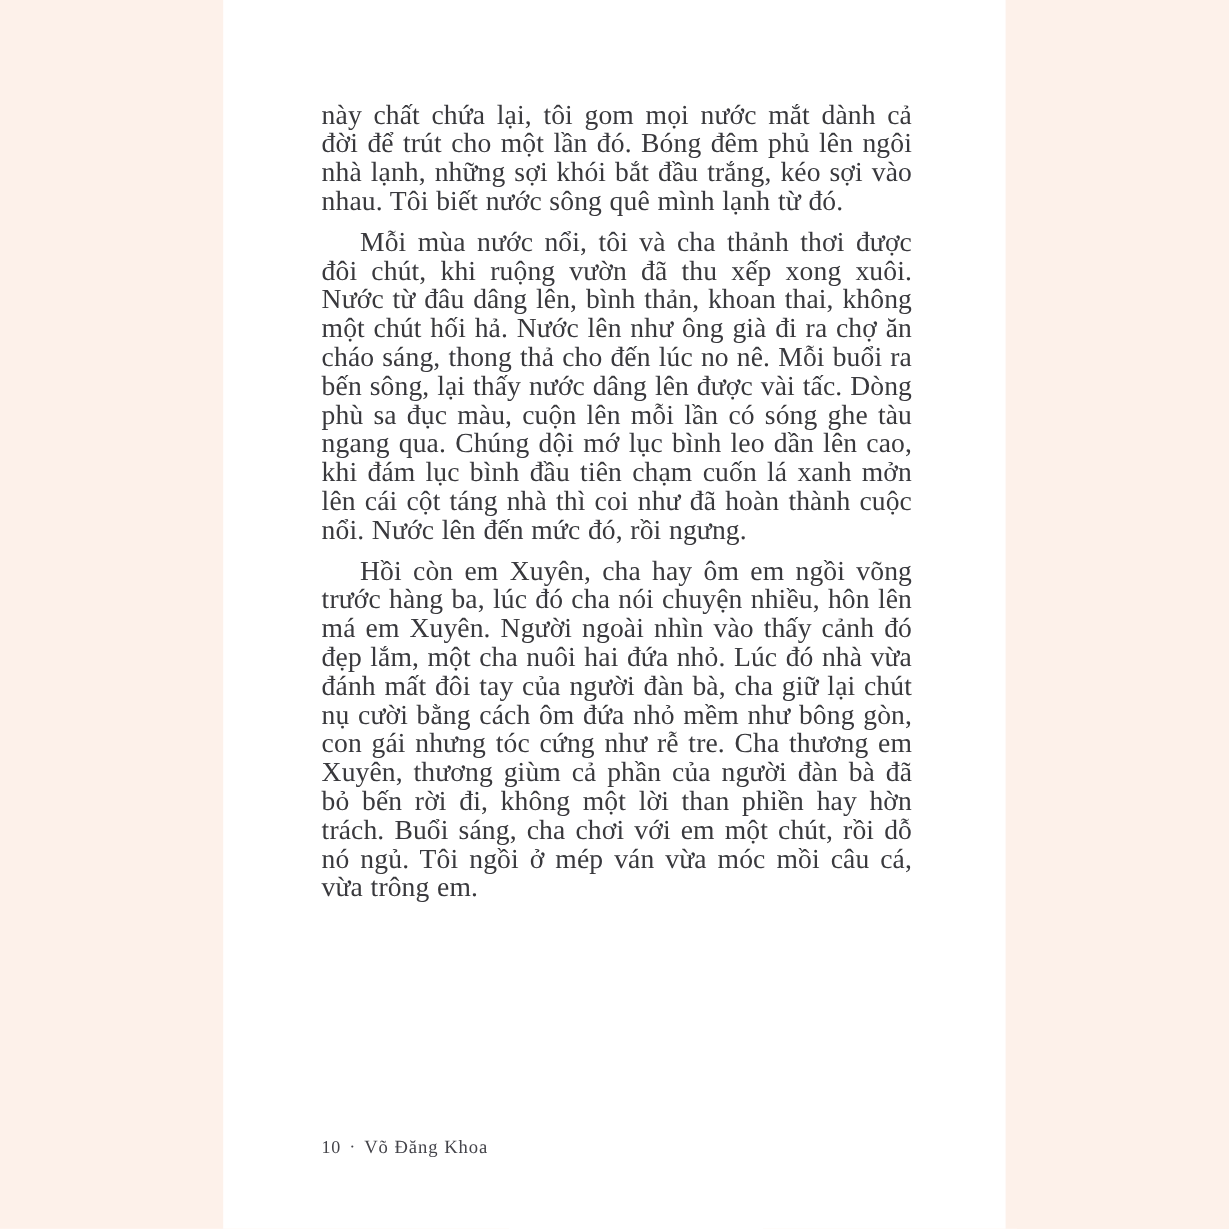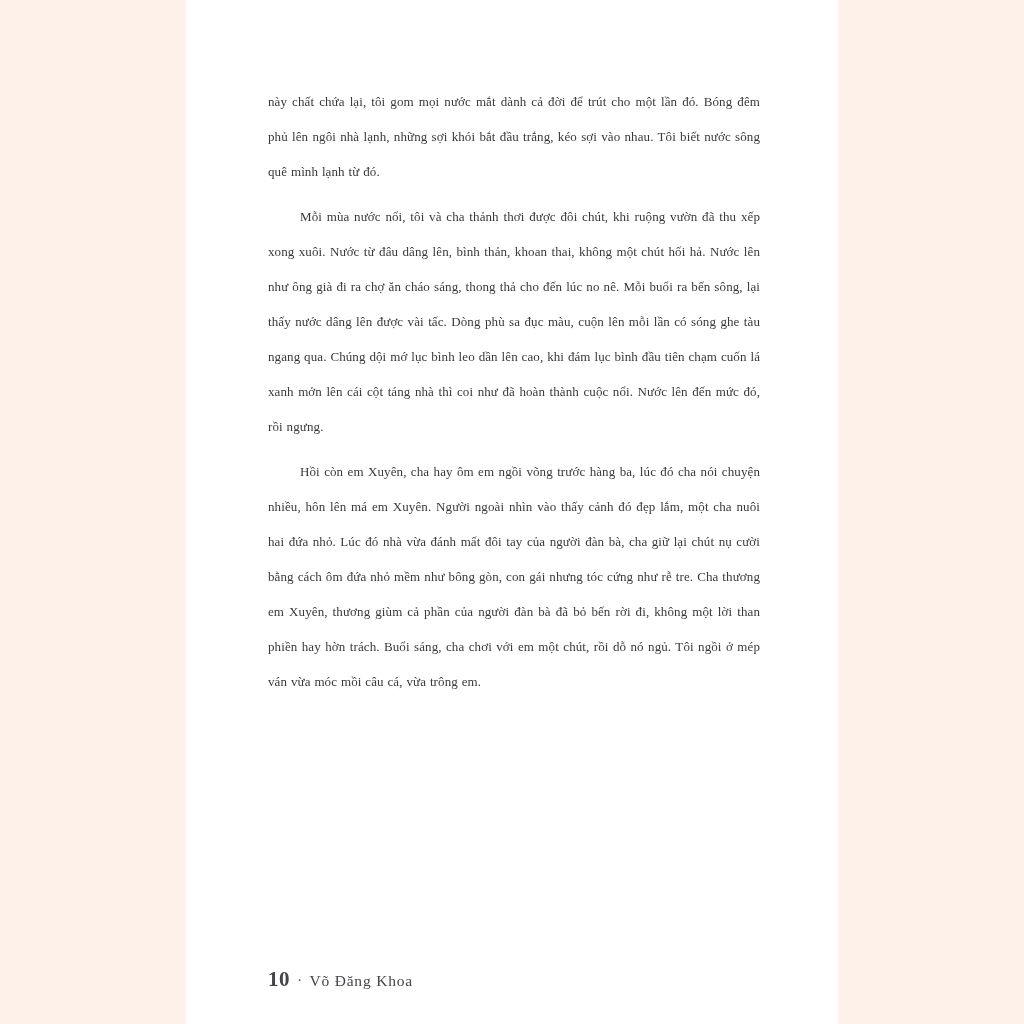--- a/index.html
+++ b/index.html
@@ -31,22 +31,22 @@
     flex: 0 0 auto;
   }
   .text-block {
     position: absolute;
     top: 84px;
     left: 82px;
     width: 492px;
     color: #39393d;
   }
   .para {
-    font-size: 13px;
-    line-height: 35px;
+    font-size: 23px;
+    line-height: 24px;
     text-align: justify;
     margin: 0 0 10px 0;
     text-indent: 32px;
     letter-spacing: 0.1px;
     word-spacing: 0.5px;
   }
   .para.no-indent {
     text-indent: 0;
   }
   .footer {
@@ -54,30 +54,28 @@
     top: 948px;
     left: 82px;
     display: flex;
     align-items: baseline;
     gap: 7px;
     font-size: 15.5px;
     color: #44444a;
     letter-spacing: 0.6px;
   }
   .footer .pg-num {
-    font-size: 21px;
-    font-weight: bold;
+    font-size: 15px;
   }
   .footer .sep {
     font-size: 14px;
     transform: translateY(-1px);
   }
   .footer .author {
     letter-spacing: 0.8px;
-    margin-top: 24px;
   }
 </style>
 </head>
 <body>
 
 <div class="canvas">
   <div class="margin-strip"></div>
 
   <div class="page">
     <div class="text-block">

